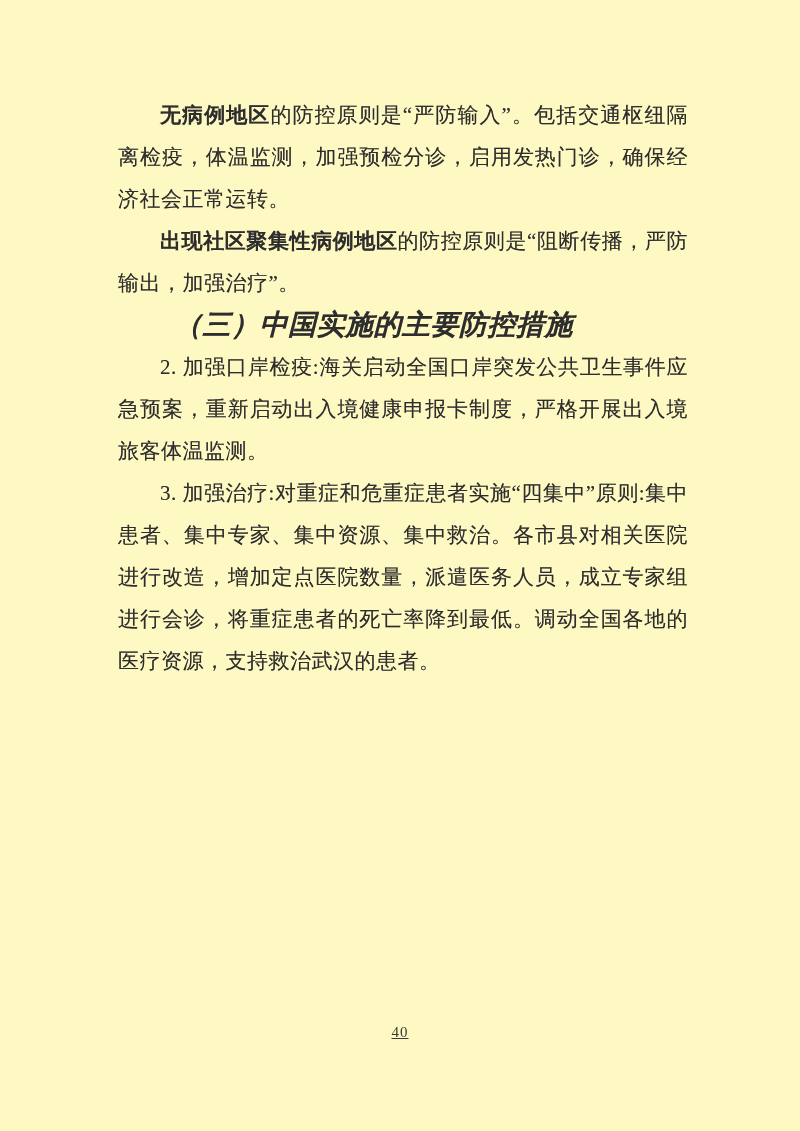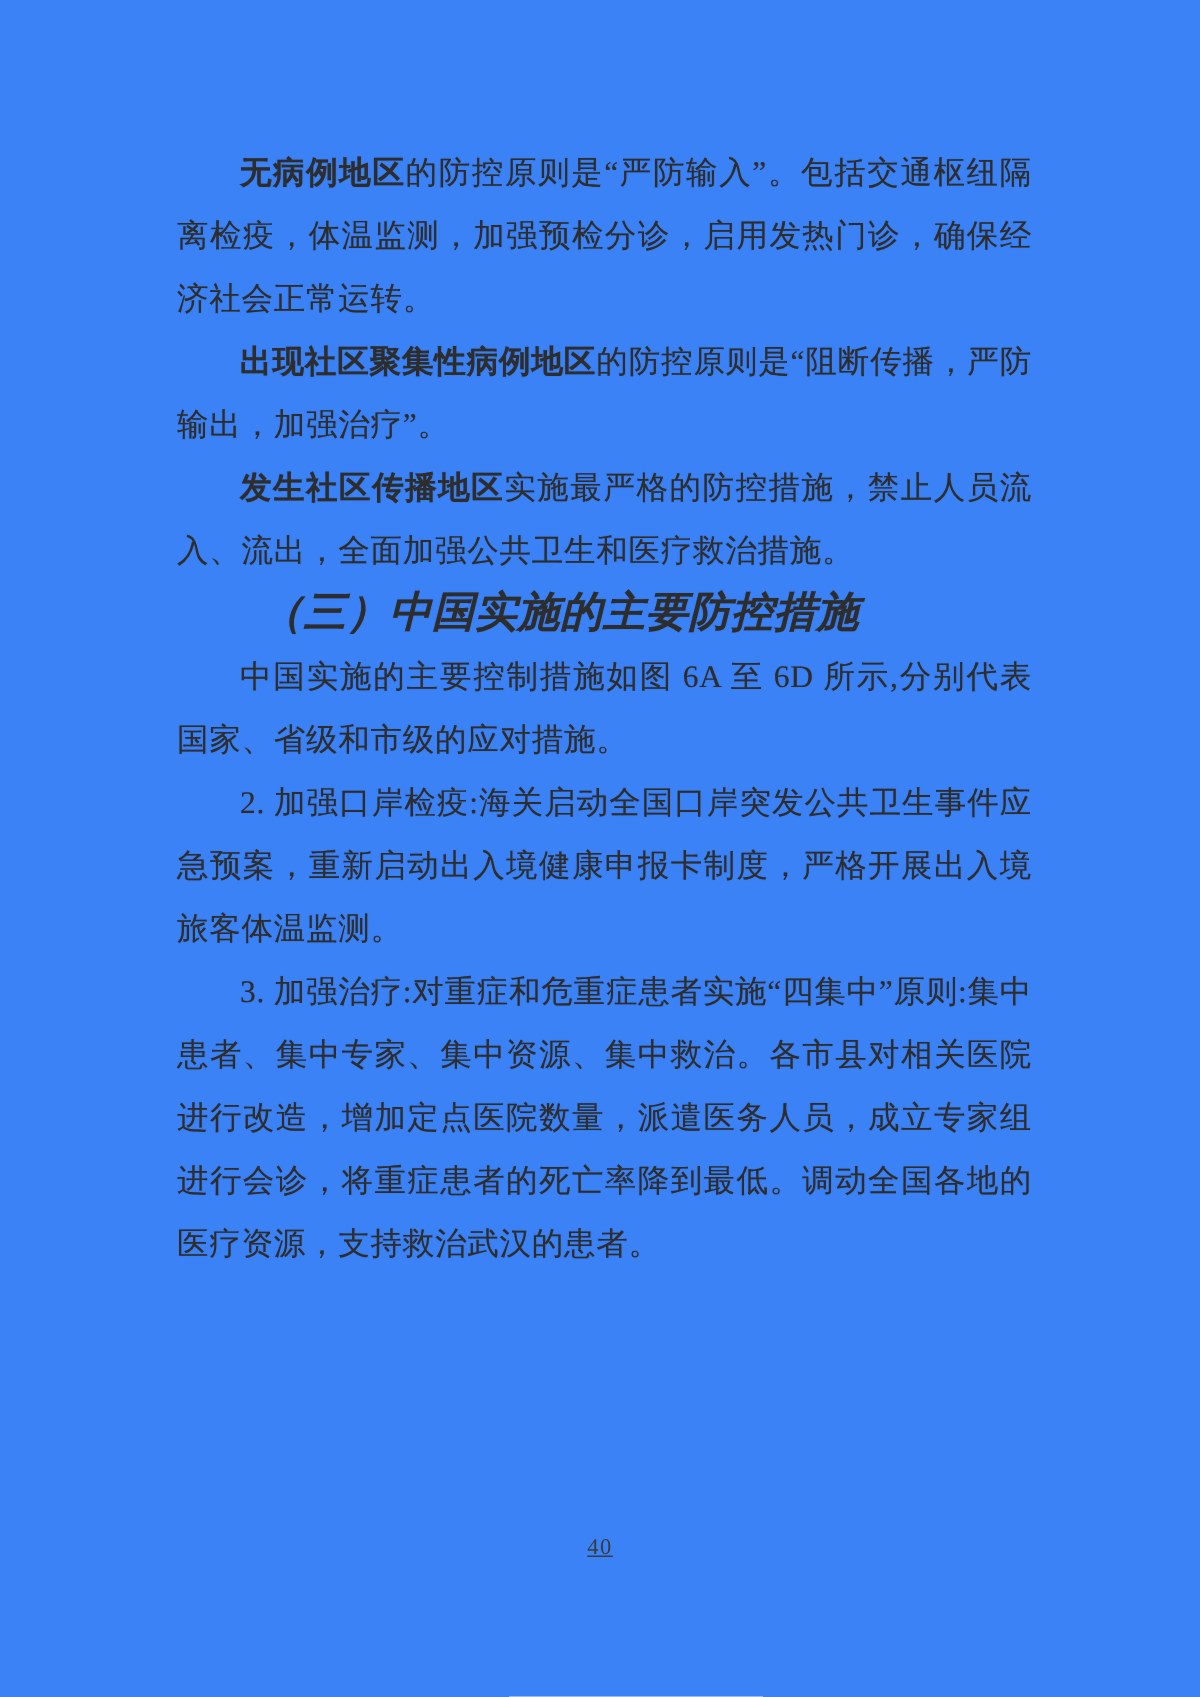--- a/index.html
+++ b/index.html
@@ -5,21 +5,21 @@
   html, body {
     margin: 0;
     padding: 0;
     background: #e8e8e8;
   }
   .page {
     position: relative;
     width: 800px;
     height: 1131px;
     margin: 0 auto;
-    background: #3b82f6;
+    background: #fef9c3;
     overflow: hidden;
     font-family: "Liberation Serif", "DejaVu Serif", serif;
     color: #2d2d2d;
   }
   .content {
     position: absolute;
     left: 118px;
     top: 94px;
     width: 570px;
   }
@@ -61,25 +61,23 @@
 <body>
 
 <div class="page">
   <div class="content">
 
     <p class="para"><b class="lead">无病例地区</b><span>的防控原则是“严防输入”。包括交通枢纽隔离检疫，体温监测，加强预检分诊，启用发热门诊，确保经济社会正常运转。</span></p>
 
 
     <p class="para"><b class="lead">出现社区聚集性病例地区</b><span>的防控原则是“阻断传播，严防输出，加强治疗”。</span></p>
 
-    <p class="para"><b class="lead">发生社区传播地区</b><span>实施最严格的防控措施，禁止人员流入、流出，全面加强公共卫生和医疗救治措施。</span></p>
 
     <h3 class="heading">（三）中国实施的主要防控措施</h3>
 
-    <p class="para"><span>中国实施的主要控制措施如图 6A 至 6D 所示,分别代表国家、省级和市级的应对措施。</span></p>
 
 
     <p class="para"><span>2. 加强口岸检疫:海关启动全国口岸突发公共卫生事件应急预案，重新启动出入境健康申报卡制度，严格开展出入境旅客体温监测。</span></p>
 
     <p class="para"><span>3. 加强治疗:对重症和危重症患者实施“四集中”原则:集中患者、集中专家、集中资源、集中救治。各市县对相关医院进行改造，增加定点医院数量，派遣医务人员，成立专家组进行会诊，将重症患者的死亡率降到最低。调动全国各地的医疗资源，支持救治武汉的患者。</span></p>
 
   </div>
 
   <div class="page-number">40</div>
 </div>

